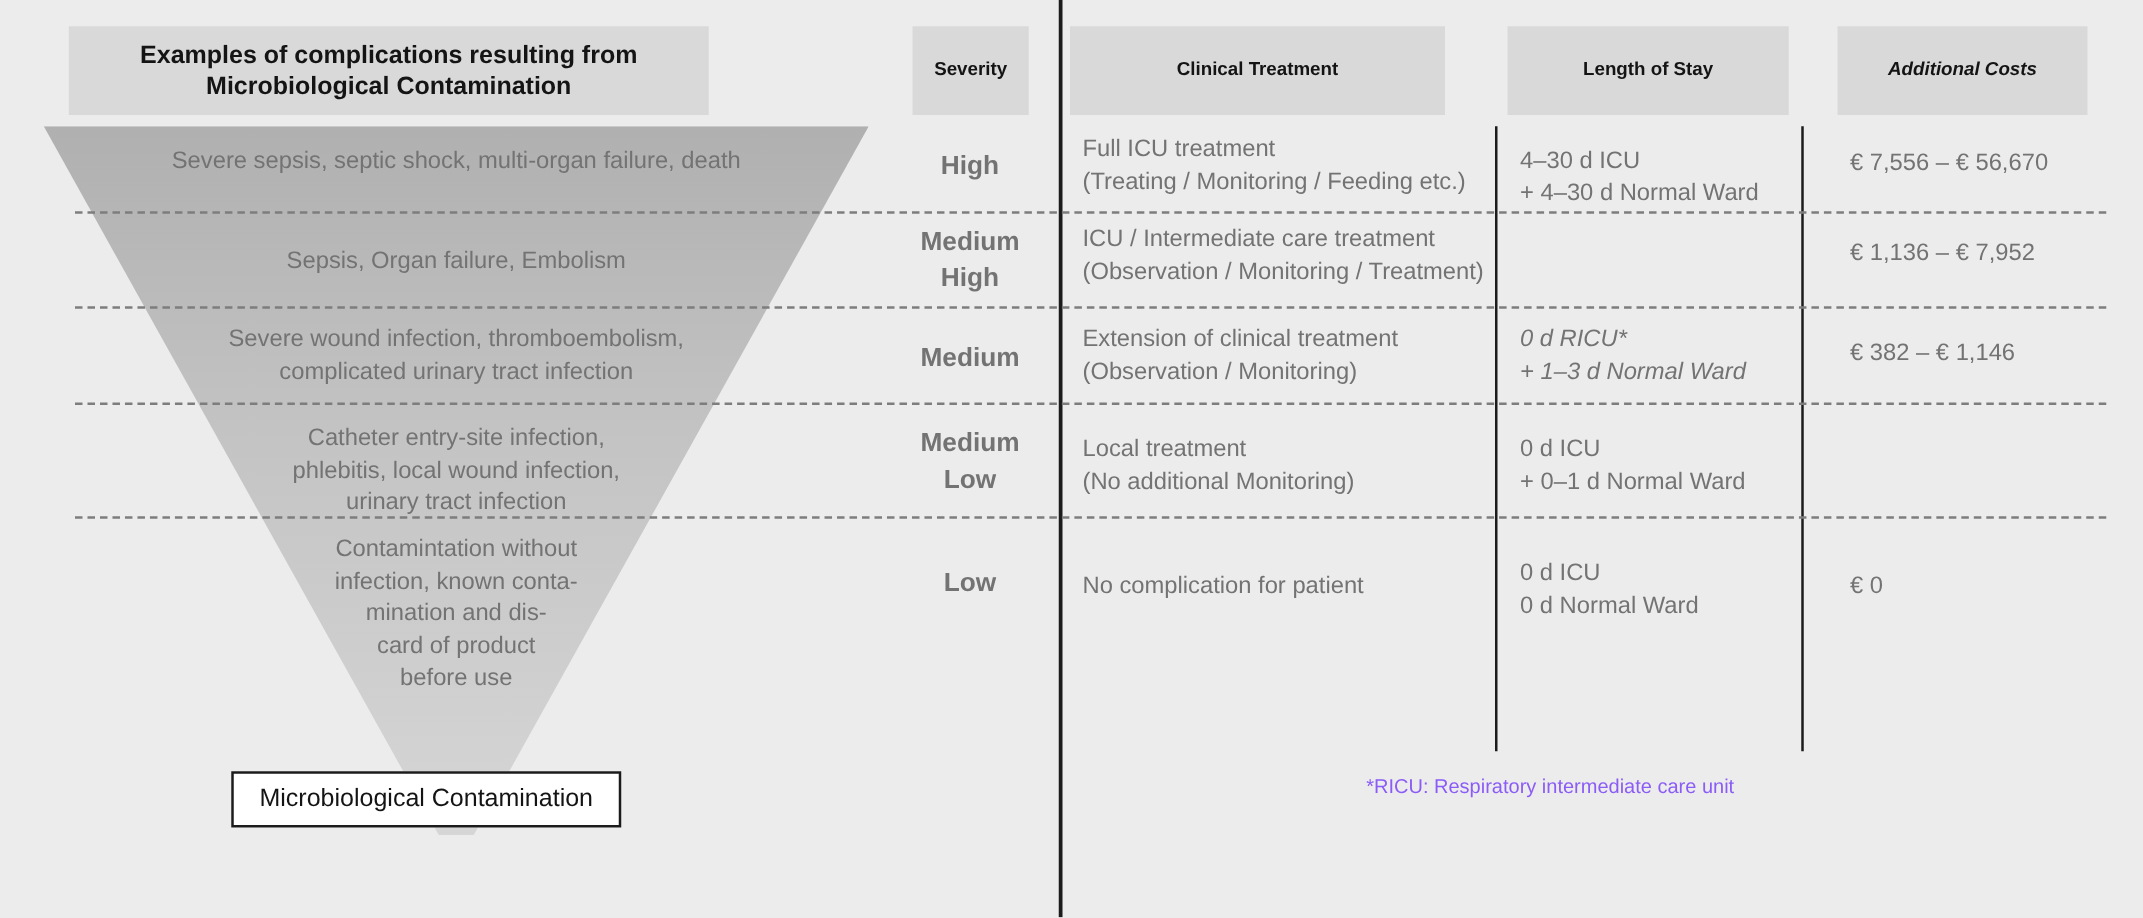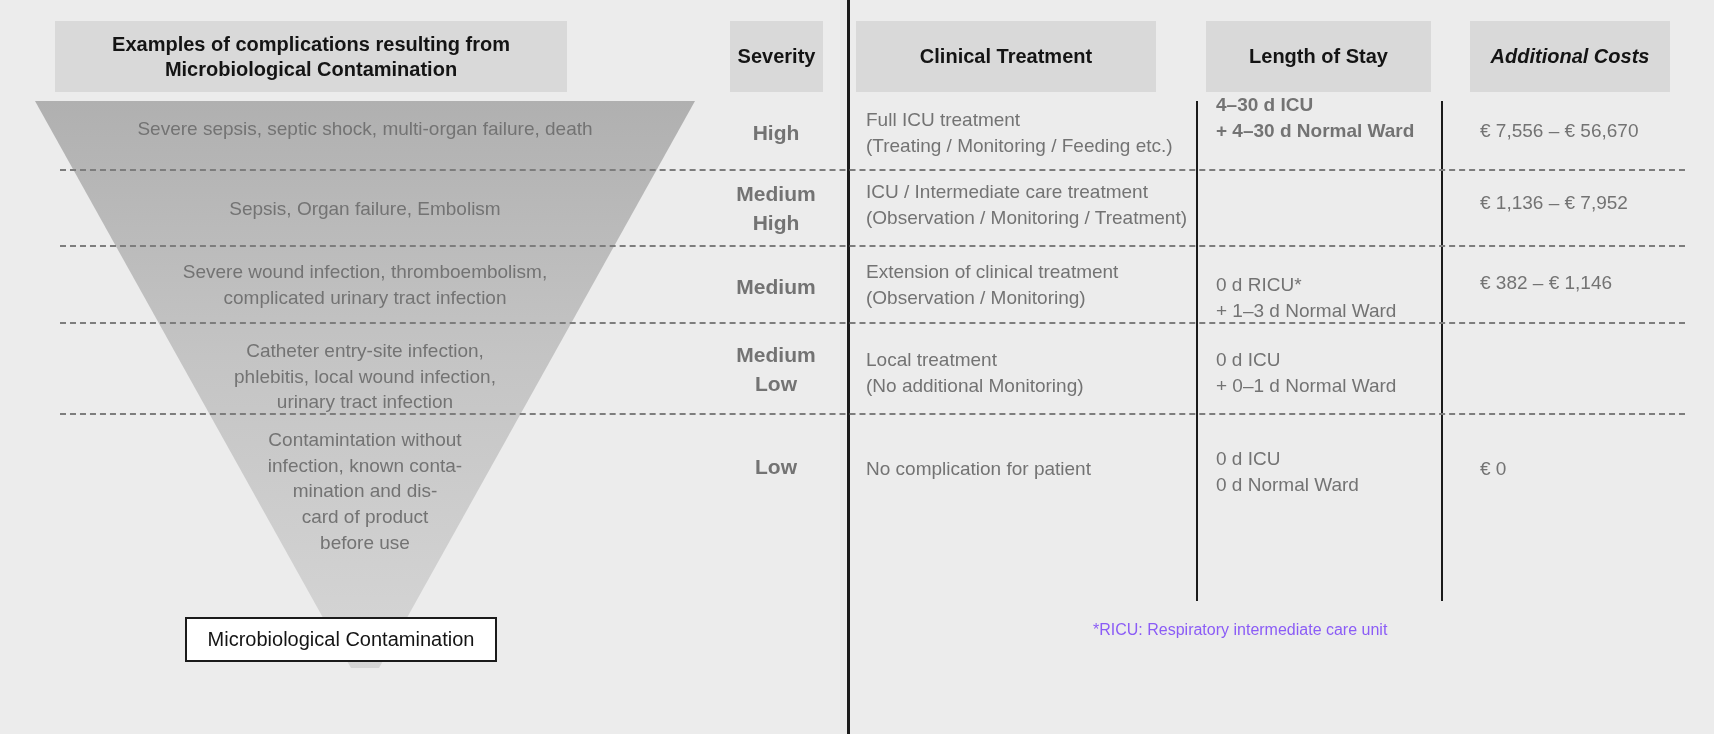--- a/index.html
+++ b/index.html
@@ -19,21 +19,21 @@
 
   
   .hdr {
     position: absolute;
     background: #d9d9d9;
     display: flex;
     align-items: center;
     justify-content: center;
     text-align: center;
     font-weight: bold;
-    font-size: 20px;
+    font-size: 15px;
     line-height: 1.25;
     color: #141414;
   }
   #hdr-examples { left: 55px;   top: 21px; width: 512px; height: 71px; font-size: 20px; }
   #hdr-severity { left: 730px;  top: 21px; width: 93px;  height: 71px; }
   #hdr-clinical { left: 856px;  top: 21px; width: 300px; height: 71px; }
   #hdr-los      { left: 1206px; top: 21px; width: 225px; height: 71px; }
   #hdr-costs    { left: 1470px; top: 21px; width: 200px; height: 71px; font-style: italic; }
 
   
@@ -156,21 +156,21 @@
   <div class="cell cell-examples" style="top:116px;">
     <div>Severe sepsis, septic shock, multi-organ failure, death</div>
   </div>
   <div class="cell cell-severity" style="top:118px;">
     <div>High</div>
   </div>
   <div class="cell cell-clinical" style="top:107px;">
     <div>Full ICU treatment</div>
     <div>(Treating / Monitoring / Feeding etc.)</div>
   </div>
-  <div class="cell cell-los" style="top:92px;font-weight:bold;">
+  <div class="cell cell-los" style="top:116px;">
     <div>4–30 d ICU</div>
     <div>+ 4–30 d Normal Ward</div>
   </div>
   <div class="cell cell-costs" style="top:118px;">
     <div>€ 7,556 – € 56,670</div>
   </div>
 
   <div class="cell cell-examples" style="top:196px;">
     <div>Sepsis, Organ failure, Embolism</div>
   </div>
@@ -190,21 +190,21 @@
     <div>Severe wound infection, thromboembolism,</div>
     <div>complicated urinary tract infection</div>
   </div>
   <div class="cell cell-severity" style="top:272px;">
     <div>Medium</div>
   </div>
   <div class="cell cell-clinical" style="top:259px;">
     <div>Extension of clinical treatment</div>
     <div>(Observation / Monitoring)</div>
   </div>
-  <div class="cell cell-los" style="top:272px;">
+  <div class="cell cell-los" style="top:259px;font-style:italic;">
     <div>0 d RICU*</div>
     <div>+ 1–3 d Normal Ward</div>
   </div>
   <div class="cell cell-costs" style="top:270px;">
     <div>€ 382 – € 1,146</div>
   </div>
 
   <div class="cell cell-examples" style="top:338px;">
     <div>Catheter entry-site infection,</div>
     <div>phlebitis, local wound infection,</div>

